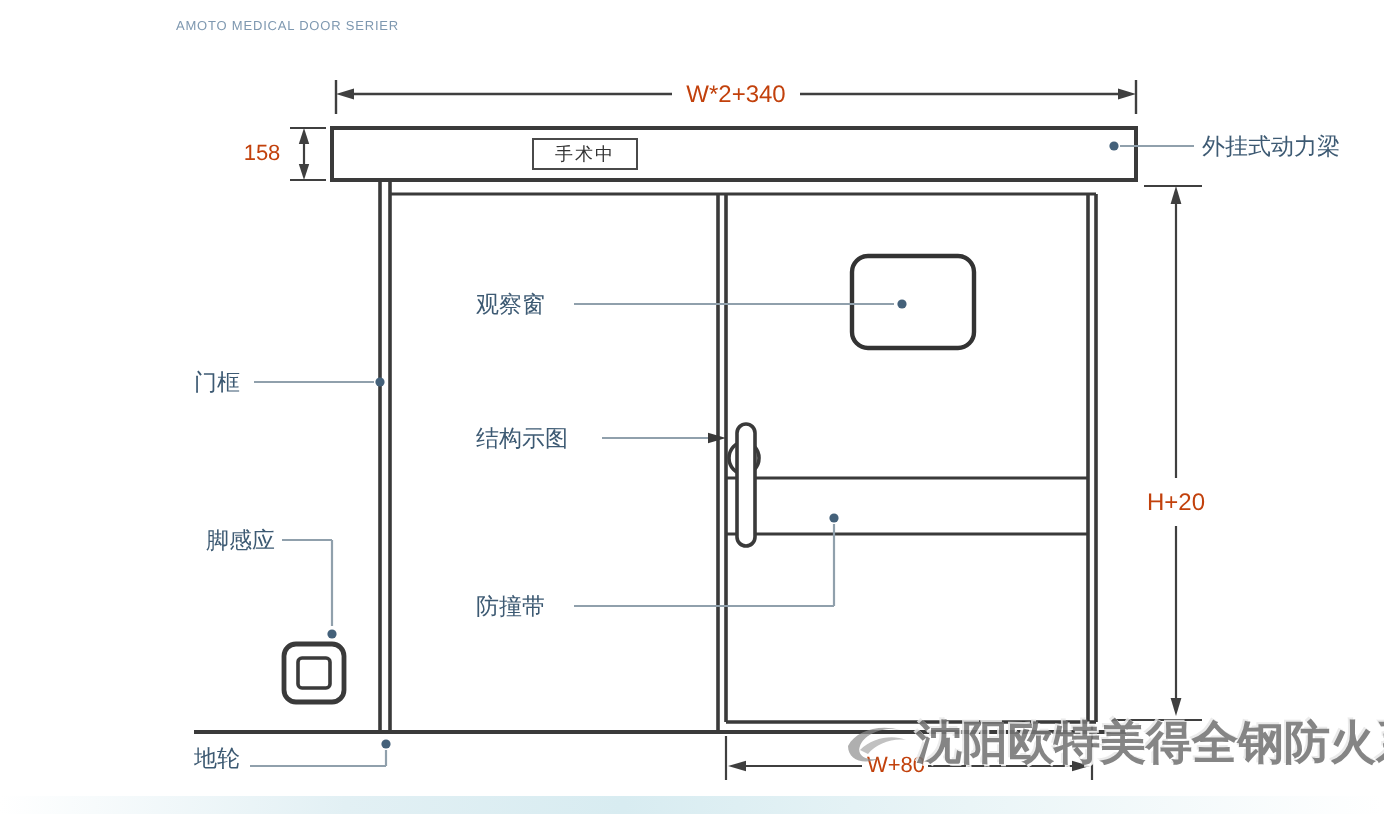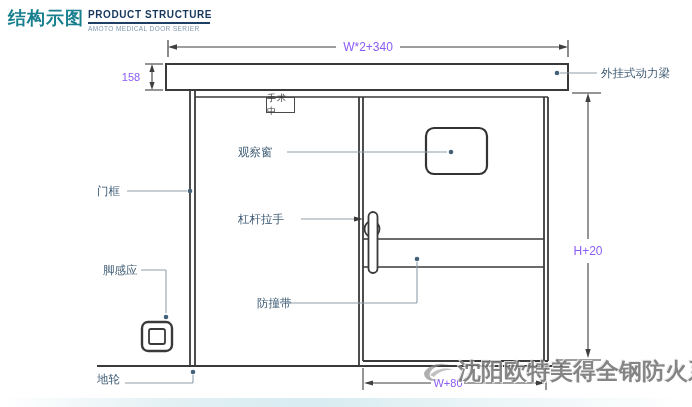--- a/index.html
+++ b/index.html
@@ -16,30 +16,30 @@
   .hdr-en-wrap { position:absolute; left:88px; top:9px; width:122px; }
   .hdr-en {
     font-size:10px; font-weight:bold; color:#16365c; letter-spacing:0.6px;
     border-bottom:2px solid #1c3f63; padding-bottom:2px; white-space:nowrap;
   }
   .hdr-sub {
     font-size:6.5px; color:#7e98b0; letter-spacing:0.4px; margin-top:1px; white-space:nowrap;
   }
   
   .dim-text {
-    position:absolute; color:#8b5cf6; font-size:12px; background:#fff; padding:0 3px;
+    position:absolute; color:#c2410c; font-size:12px; background:#fff; padding:0 3px;
     transform:translate(-50%,-50%); white-space:nowrap;
   }
   .lbl {
     position:absolute; color:#3d5a73; font-size:11.5px; white-space:nowrap;
   }
   .sign-box {
-    position:absolute; left:266px; top:69px; width:29px; height:16px;
+    position:absolute; left:266px; top:69px; width:53px; height:16px;
     border:1.4px solid #4a4a4a; display:flex; align-items:center; justify-content:center;
-    font-size:9px; color:#333; letter-spacing:1px; background:#fff;margin-top:28px;
+    font-size:9px; color:#333; letter-spacing:1px; background:#fff;
   }
   svg.linework { position:absolute; left:0; top:0; }
   
   .watermark {
     position:absolute; left:420px; top:356px; display:flex; align-items:center;
     opacity:0.88; pointer-events:none;
   }
   .wm-text {
     font-size:23px; font-weight:bold; color:#757575; letter-spacing:0px;
     text-shadow:1px 1px 0 #ffffff, -1px -1px 0 #e9e9e9; white-space:nowrap;
@@ -48,23 +48,21 @@
   .bottom-bar {
     position:absolute; left:0; bottom:0; width:692px; height:9px;
     background:linear-gradient(to right, #ffffff 0%, #e2f0f4 25%, #d8ecf1 45%, #eaf5f7 70%, #ffffff 100%);
   }
 </style>
 </head>
 <body>
 
 <div class="page">
 
-  <div class="hdr-cn">结构示图</div>
   <div class="hdr-en-wrap">
-    <div class="hdr-en">PRODUCT STRUCTURE</div>
     <div class="hdr-sub">AMOTO MEDICAL DOOR SERIER</div>
   </div>
 
   <svg class="linework" width="692" height="407" viewBox="0 0 692 407">
 
     <g stroke="#3f3f3f" stroke-width="1.2" fill="none">
       <path d="M168,40 V57"></path>
         <path d="M568,40 V57"></path>
       <path d="M174,47 H336"></path>
         <path d="M400,47 H562"></path>
@@ -165,23 +163,23 @@
   <div class="sign-box">手术中</div>
 
   <div class="dim-text" style="left:368px; top:47px;">W*2+340</div>
   <div class="dim-text" style="left:131px; top:77px; font-size:11px;">158</div>
   <div class="dim-text" style="left:588px; top:251px;">H+20</div>
   <div class="dim-text" style="left:448px; top:383px; font-size:11px; background:transparent;">W+80</div>
 
   <div class="lbl" style="left:601px; top:66px;">外挂式动力梁</div>
   <div class="lbl" style="left:97px;  top:184px;text-align:right;">门框</div>
   <div class="lbl" style="left:238px; top:145px;">观察窗</div>
-  <div class="lbl" style="left:238px; top:212px;">杠杆拉手</div>
+  <div class="lbl" style="left:238px; top:212px;">结构示图</div>
   <div class="lbl" style="left:103px; top:263px;">脚感应</div>
-  <div class="lbl" style="left:238px; top:296px;margin-left:19px;">防撞带</div>
+  <div class="lbl" style="left:238px; top:296px;">防撞带</div>
   <div class="lbl" style="left:97px;  top:372px;">地轮</div>
 
   <div class="watermark">
     <svg class="wm-logo" width="36" height="30" viewBox="0 0 36 30">
       <path d="M4,16 C8,8 20,5 30,8 C22,6 12,10 10,16 C8,21 14,24 20,22 C12,26 4,23 4,16 Z" fill="#8d8d8d" opacity="0.8"></path>
       <path d="M10,18 C16,12 26,10 33,13 C26,12 18,15 14,20 Z" fill="#9a9a9a" opacity="0.7"></path>
     </svg>
     <span class="wm-text">沈阳欧特美得全钢防火系统</span>
   </div>
 

